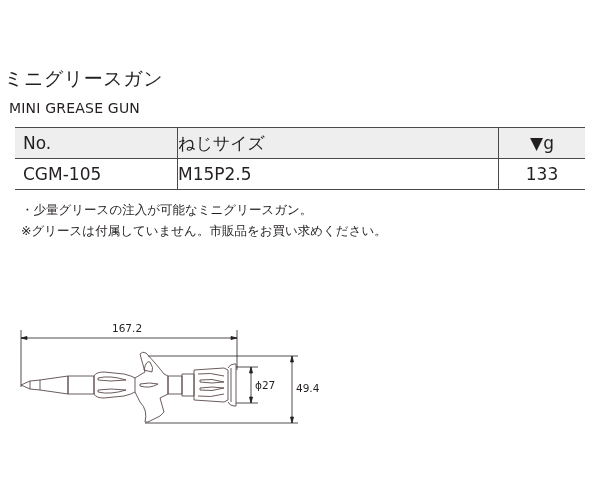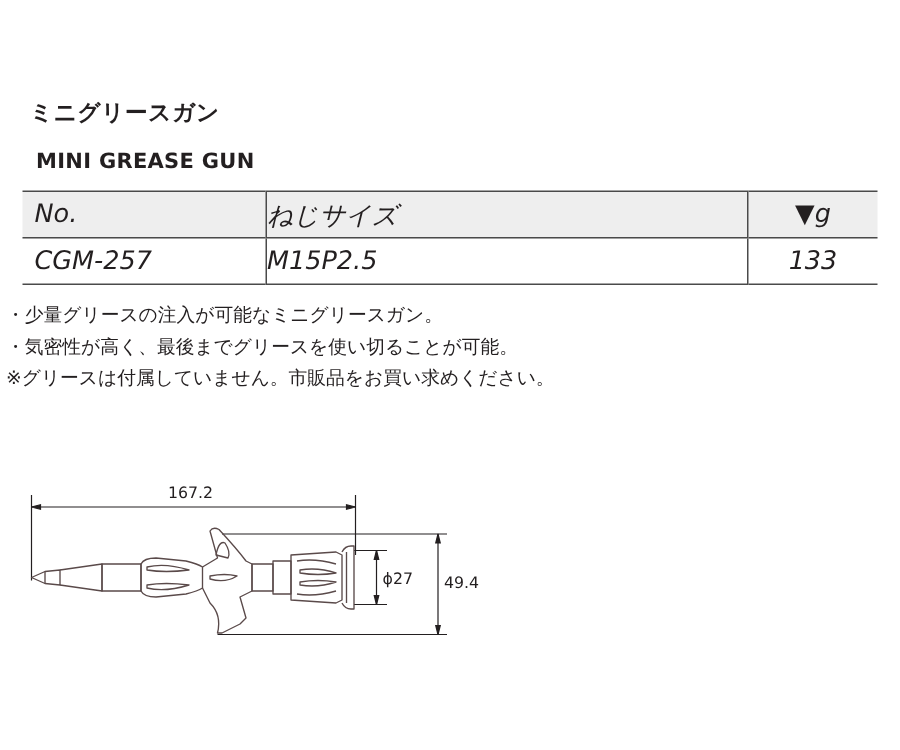--- a/index.html
+++ b/index.html
@@ -1,55 +1,54 @@
 <!DOCTYPE html>
 <html><head>
 <meta charset="utf-8">
 <style>
   html, body { margin: 0; padding: 0; background: #ffffff; }
   body { width: 600px; height: 500px; position: relative; overflow: hidden;
          font-family: "DejaVu Sans", "Liberation Sans", sans-serif; color: #231f20; }
-  .title-ja { position: absolute; left: 20px; top: 66px; font-size: 15px; font-weight: bold; letter-spacing: 0.5px; }
-  .title-en { position: absolute; left: 24px; top: 100px; font-size: 14px; font-weight: bold; letter-spacing: 0.2px; }
+  .title-ja { position: absolute; left: 4px; top: 66px; font-size: 19px; font-weight: normal; letter-spacing: 0.5px; }
+  .title-en { position: absolute; left: 9px; top: 100px; font-size: 14px; font-weight: normal; letter-spacing: 0.2px; }
   .spec-table { position: absolute; left: 15px; top: 127px; width: 570px; border-collapse: collapse; font-size: 17px; }
-  .spec-table th, .spec-table td { height: 30px; padding: 0; font-weight: normal; font-style: italic; }
+  .spec-table th, .spec-table td { height: 30px; padding: 0; font-weight: normal; }
   .spec-table tr.head { background: #eeeeee; }
   .spec-table tr { border-top: 1.5px solid #4a4a4a; border-bottom: 1.5px solid #4a4a4a; }
   .spec-table .c1 { width: 154px; text-align: left; padding-left: 8px; border-right: 1.5px solid #4a4a4a; }
   .spec-table .c2 { width: 320px; text-align: left; border-right: 1.5px solid #4a4a4a; }
   .spec-table .c3 { text-align: center; }
-  .notes { position: absolute; left: 4px; top: 199px; font-size: 12.5px; line-height: 21px; }
+  .notes { position: absolute; left: 21px; top: 199px; font-size: 12.5px; line-height: 21px; }
   .notes div { white-space: nowrap; }
   .drawing { position: absolute; left: 0; top: 310px; }
   .dim-text { font-family: "DejaVu Sans", "Liberation Sans", sans-serif; font-size: 10.5px; fill: #231f20; }
 </style>
 </head>
 <body>
 
 <div class="title-ja">ミニグリースガン</div>
 <div class="title-en">MINI GREASE GUN</div>
 
 <table class="spec-table">
   <tbody>
       <tr class="head">
     <th class="c1">No.</th>
     <th class="c2">ねじサイズ</th>
     <th class="c3">▼g</th>
   </tr>
   <tr>
-    <td class="c1">CGM-257</td>
+    <td class="c1">CGM-105</td>
     <td class="c2">M15P2.5</td>
     <td class="c3">133</td>
   </tr>
 </tbody>
   </table>
 
 <div class="notes">
   <div>・少量グリースの注入が可能なミニグリースガン。</div>
-  <div>・気密性が高く、最後までグリースを使い切ることが可能。</div>
   <div>※グリースは付属していません。市販品をお買い求めください。</div>
 </div>
 
 <svg class="drawing" width="330" height="150" viewBox="0 0 330 150">
   <g fill="none" stroke="#231f20" stroke-width="0.8">
 
     <line x1="21" y1="20" x2="21" y2="77"></line>
     <line x1="237" y1="20" x2="237" y2="60"></line>
     <line x1="21" y1="28" x2="237" y2="28"></line>
     <polygon points="21,28 27,26.5 27,29.5" fill="#231f20"></polygon>

